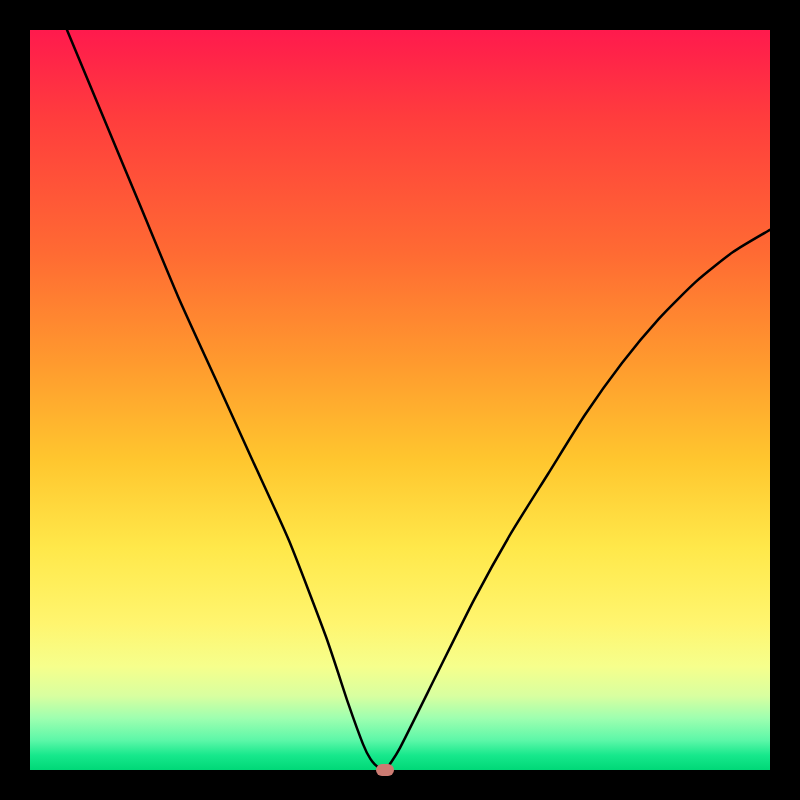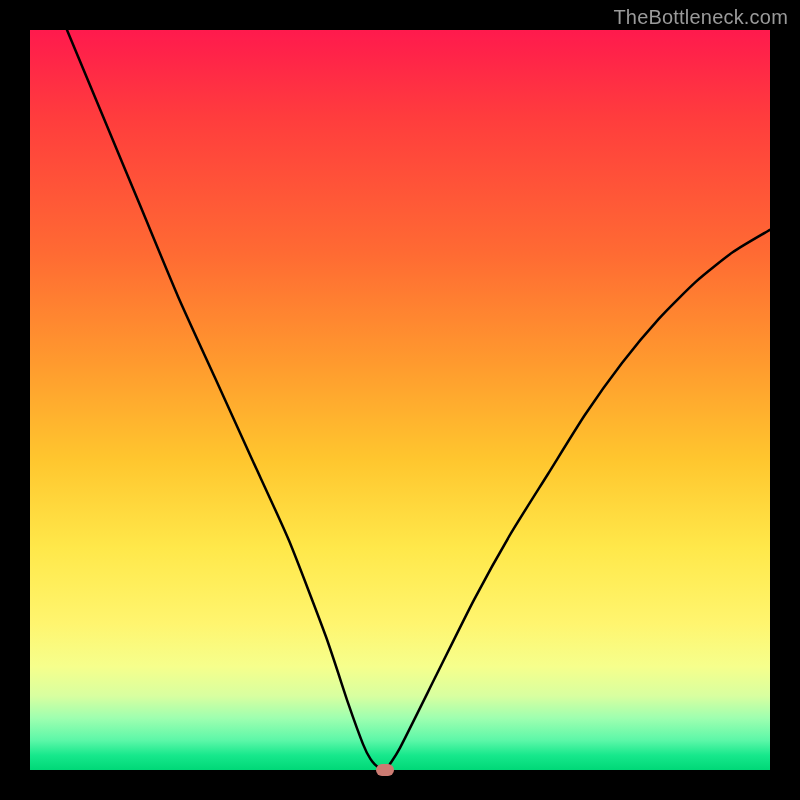--- a/index.html
+++ b/index.html
@@ -65,20 +65,19 @@
     border-radius: 6px;
     background: #cc7b72;
     transform: translate(-50%, -50%);
     z-index: 3;
   }
 </style>
 </head>
 <body>
 
 <div class="frame">
-  <div class="watermark">TheBottleneck.com</div>
   <div class="plot">
     <svg class="curve" viewBox="0 0 740 740" preserveAspectRatio="none">
       <path id="curve-path" fill="none" stroke="#000000" stroke-width="2.5" stroke-linejoin="round" stroke-linecap="round" d="M 37.00 0.00 C 40.70 8.88, 66.60 71.04, 74.00 88.80 C 81.40 106.56, 103.60 159.84, 111.00 177.60 C 118.40 195.36, 140.60 249.38, 148.00 266.40 C 155.40 283.42, 177.60 331.52, 185.00 347.80 C 192.40 364.08, 214.60 412.92, 222.00 429.20 C 229.40 445.48, 251.60 492.84, 259.00 510.60 C 266.40 528.36, 290.08 590.52, 296.00 606.80 C 301.92 623.08, 314.50 662.67, 318.20 673.40 C 321.90 684.13, 330.78 708.55, 333.00 714.10 C 335.22 719.65, 338.92 726.61, 340.40 728.90 C 341.88 731.19, 346.32 735.93, 347.80 737.04 C 349.28 738.15, 352.98 741.92, 355.20 740.00 C 357.42 738.08, 364.82 727.42, 370.00 717.80 C 375.18 708.18, 399.60 658.60, 407.00 643.80 C 414.40 629.00, 436.60 583.86, 444.00 569.80 C 451.40 555.74, 473.60 515.78, 481.00 503.20 C 488.40 490.62, 510.60 455.84, 518.00 444.00 C 525.40 432.16, 547.60 395.90, 555.00 384.80 C 562.40 373.70, 584.60 342.62, 592.00 333.00 C 599.40 323.38, 621.60 296.74, 629.00 288.60 C 636.40 280.46, 658.60 258.26, 666.00 251.60 C 673.40 244.94, 695.60 227.18, 703.00 222.00 C 710.40 216.82, 736.30 202.02, 740.00 199.80"></path>
     </svg>
     <div id="marker" class="marker" style="left: 355.2px; top: 740px; background: rgb(204, 123, 114);"></div>
   </div>
 </div>
 
 </body></html>

